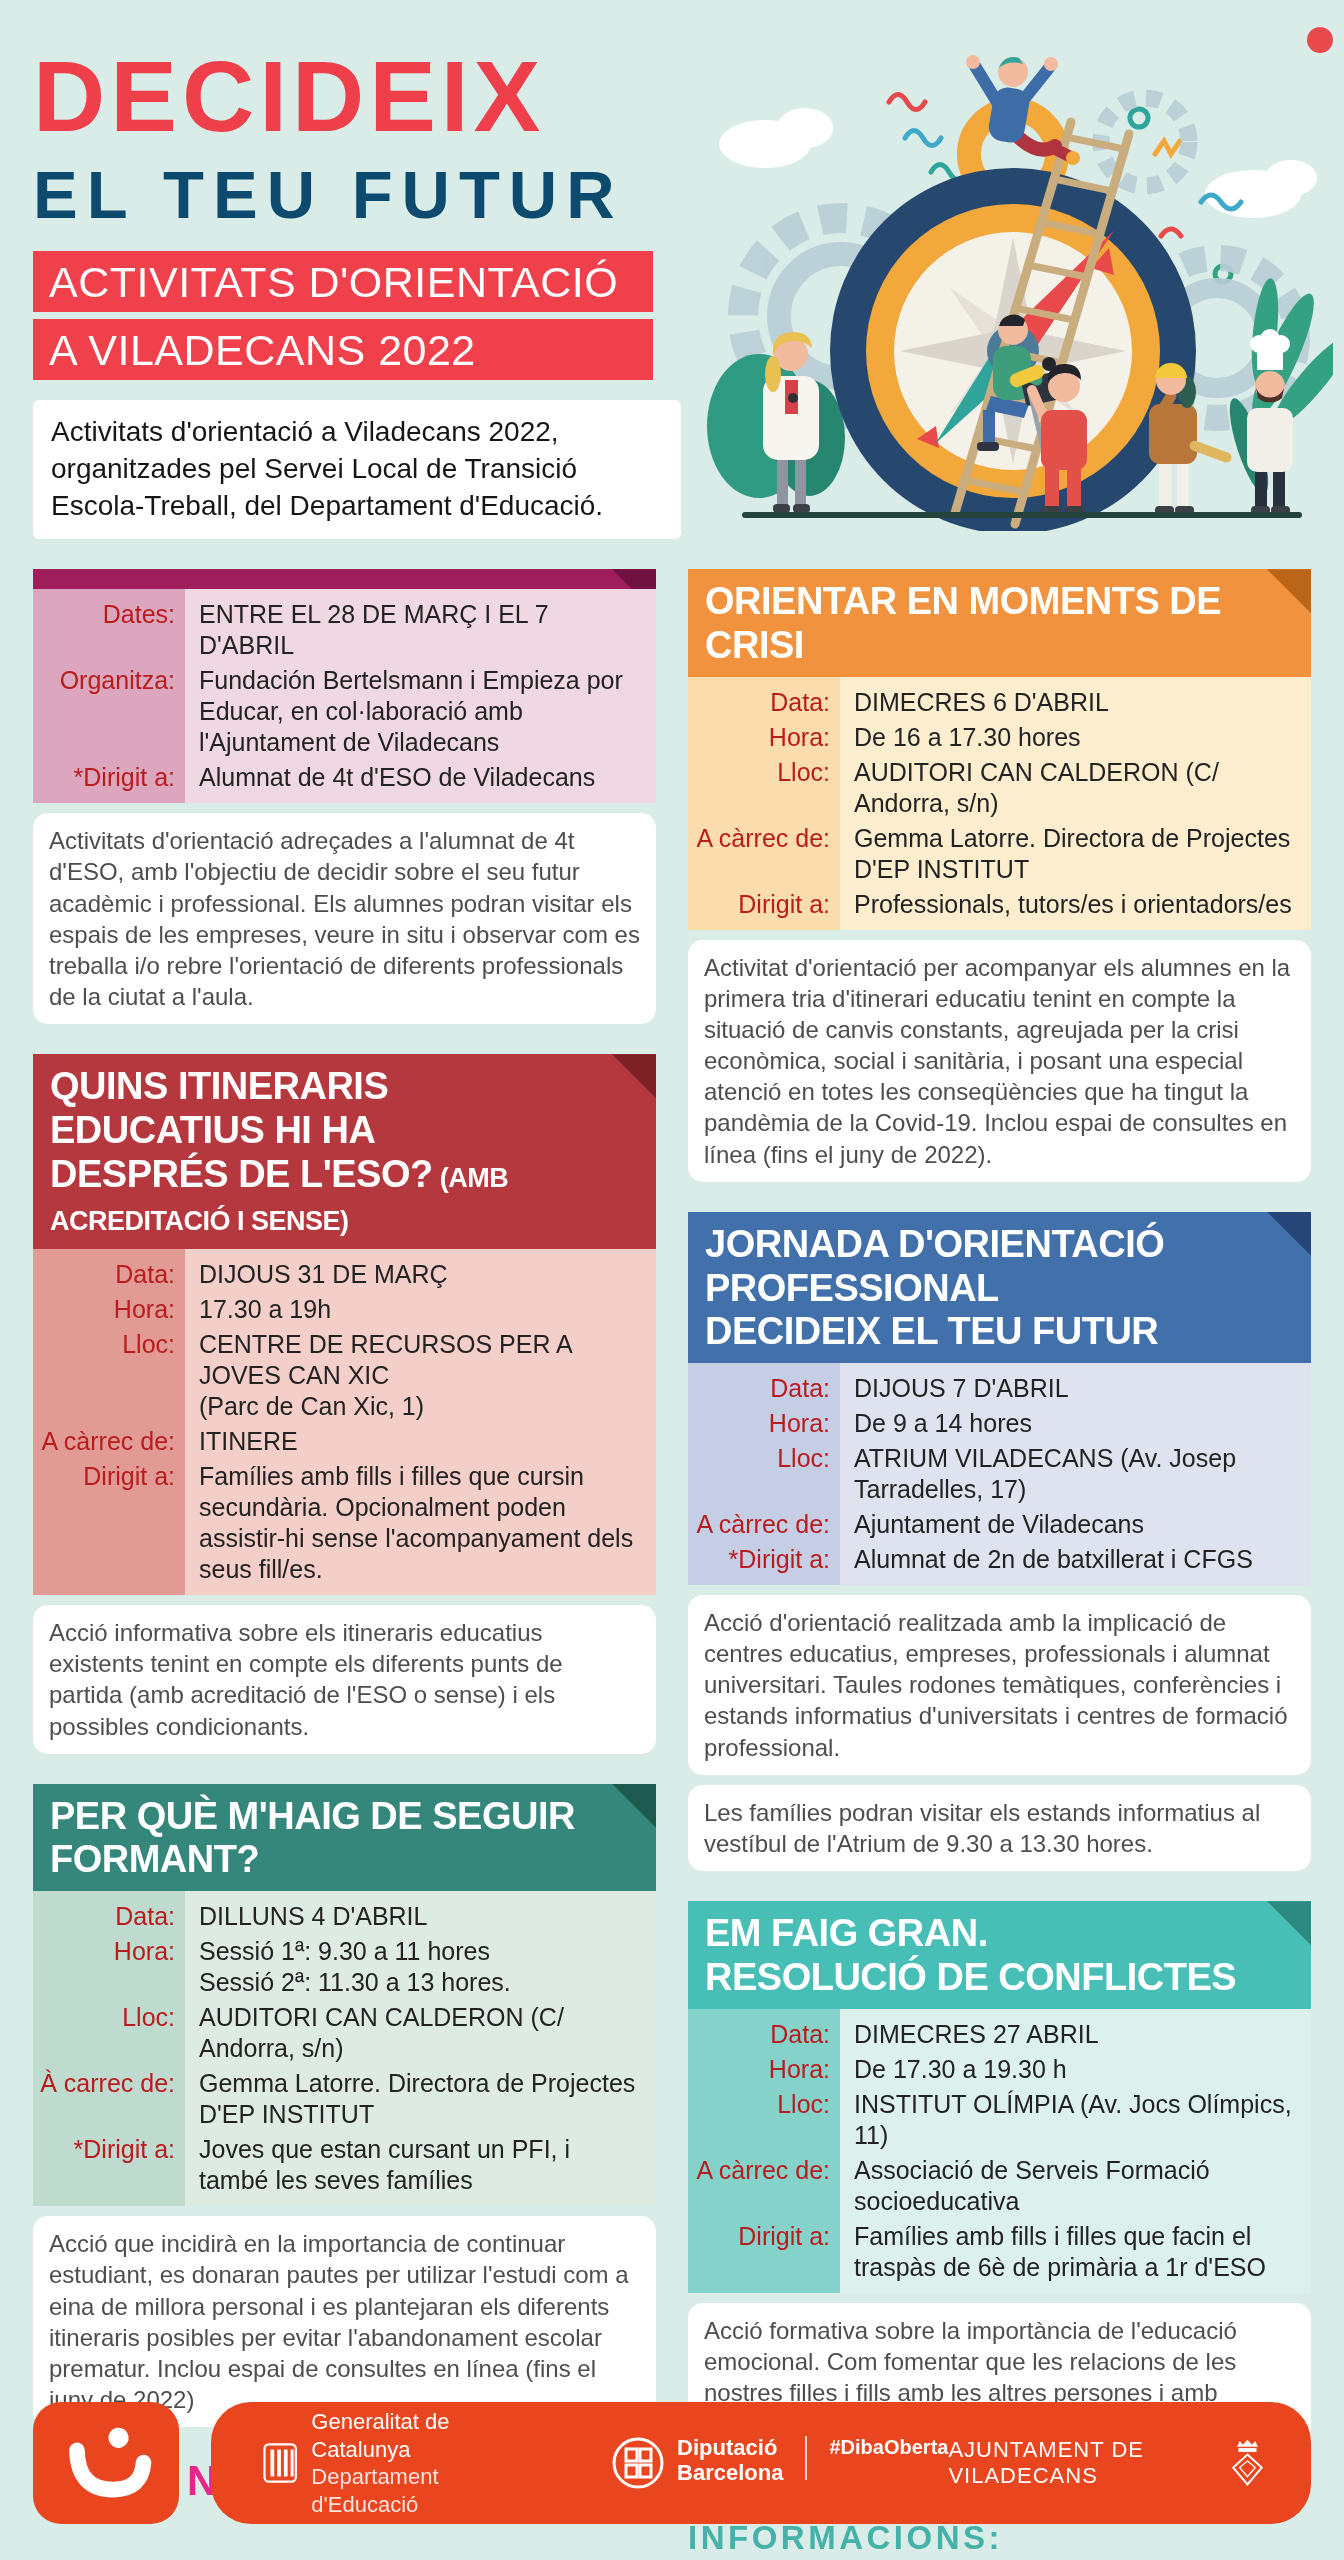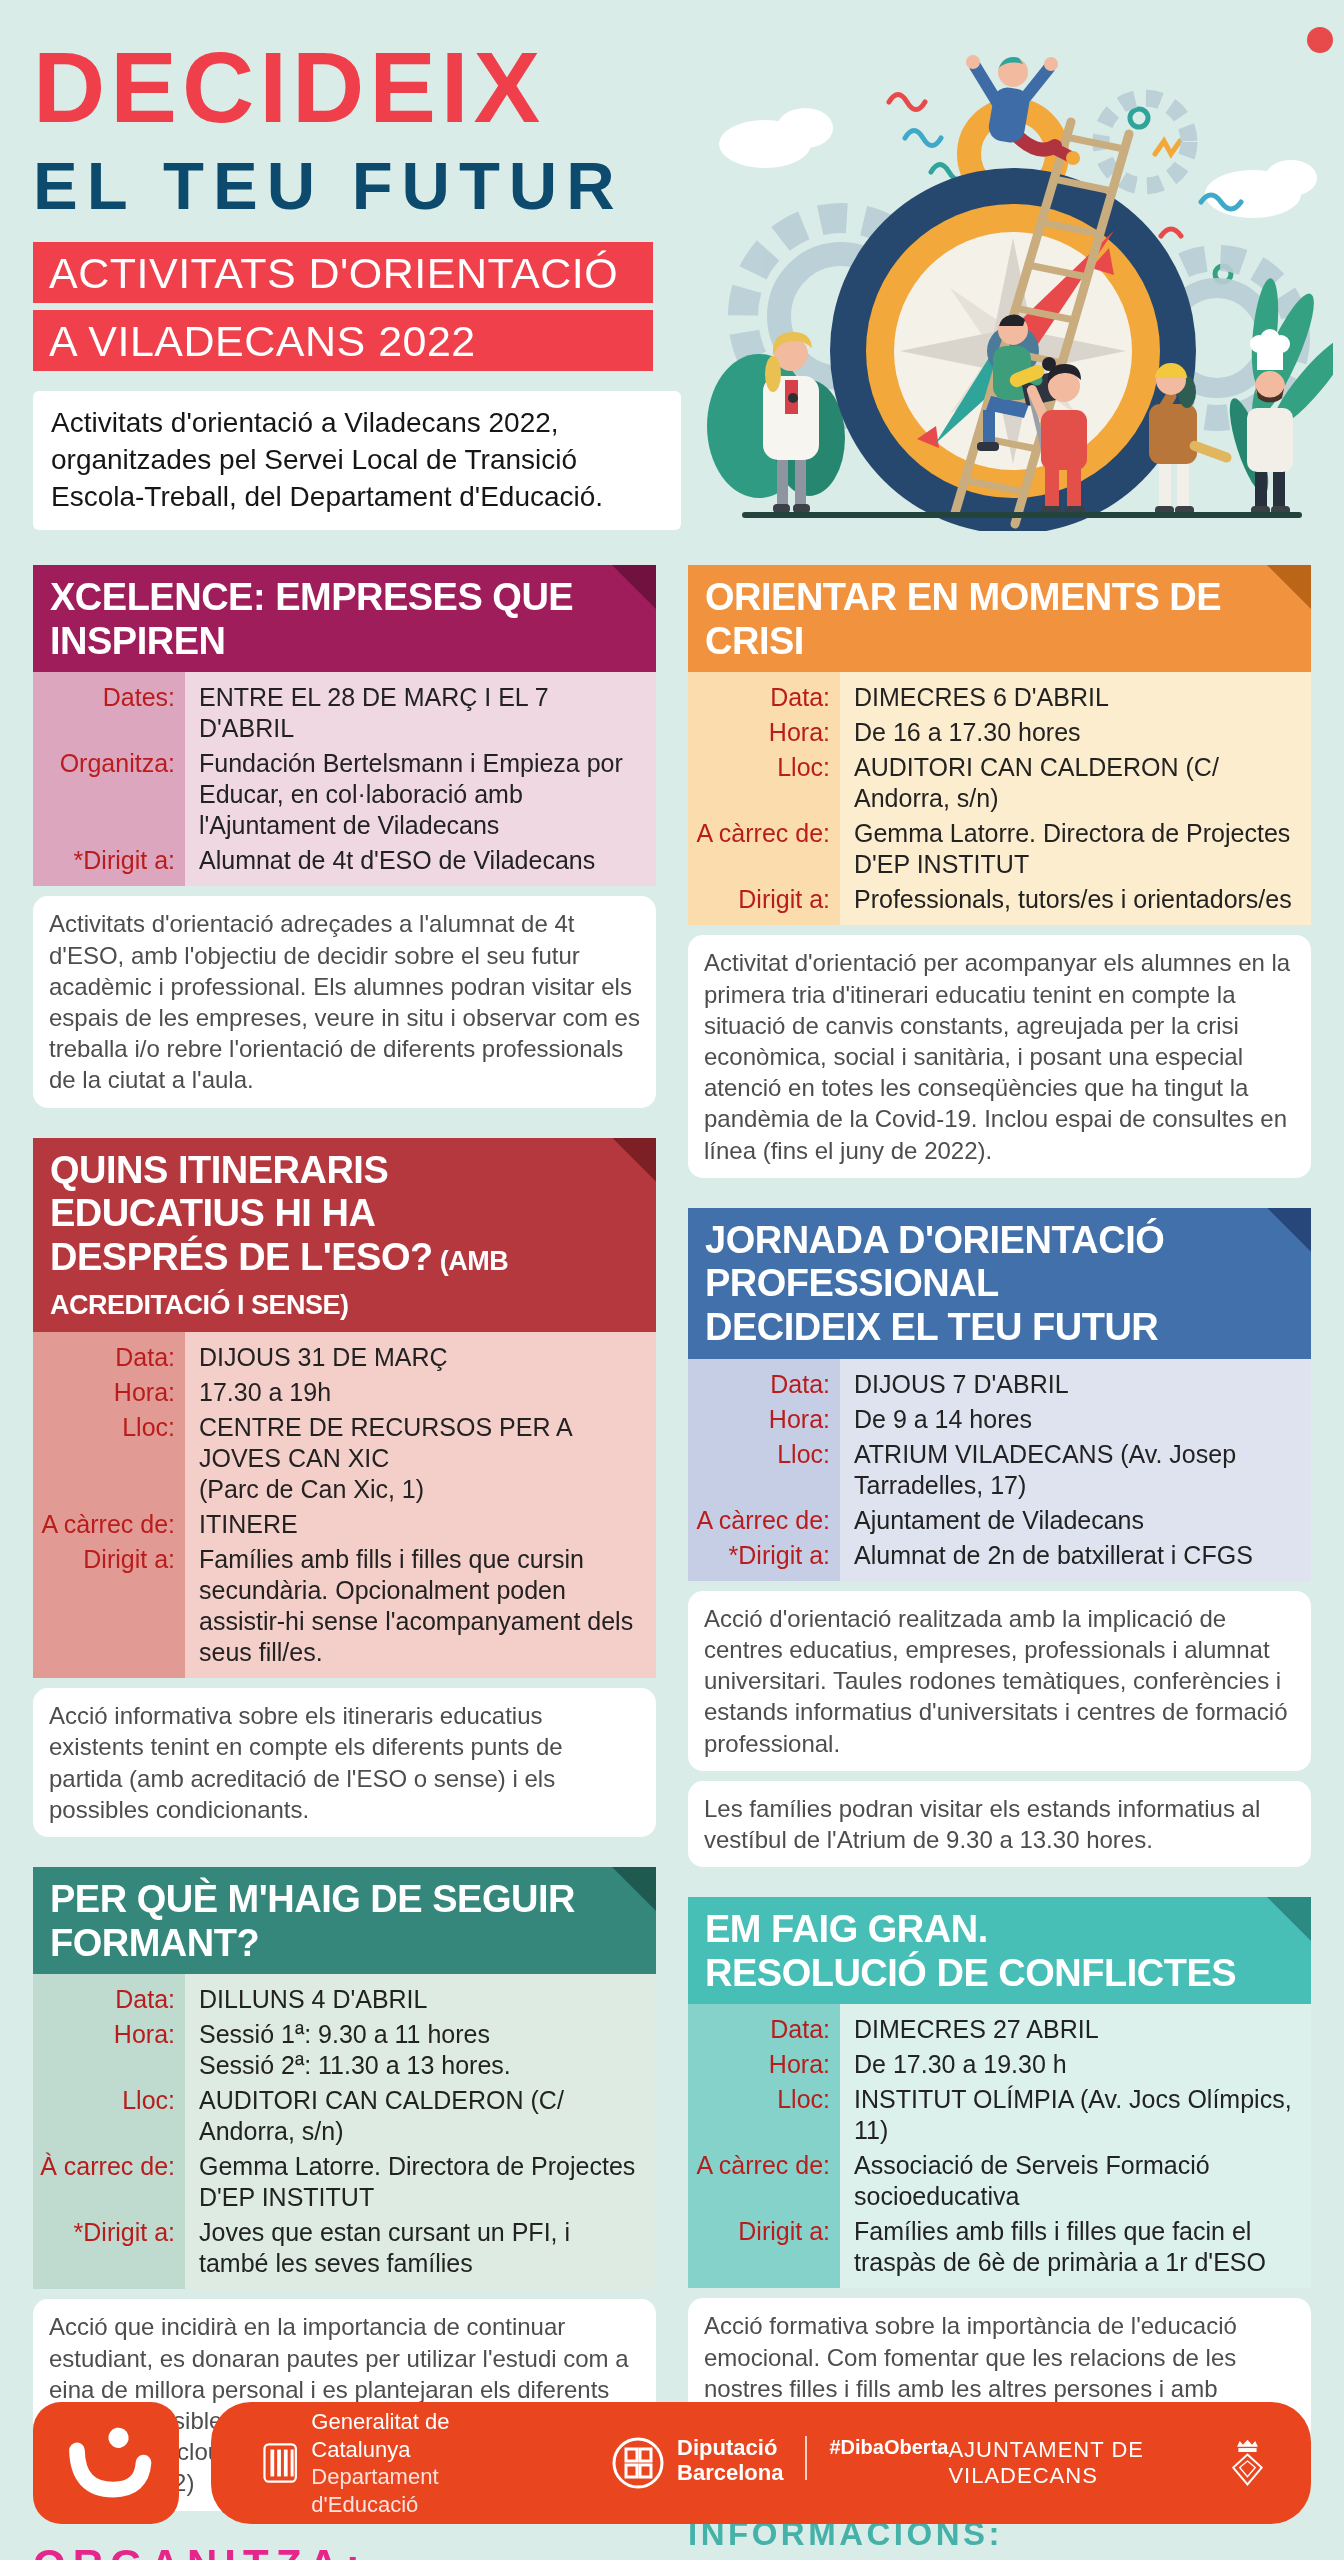--- a/index.html
+++ b/index.html
@@ -1,21 +1,21 @@
 <!DOCTYPE html>
 <html><head>
 <meta charset="utf-8">
 <style>
   html,body{margin:0;padding:0}
   .page{width:1344px;height:2560px;background:#D9ECE7;font-family:"Liberation Sans",sans-serif;position:relative;overflow:hidden}
   .b{font-weight:400}
   
   .top{display:flex;gap:8px;padding:26px 33px 0}
   .title-col{width:652px;flex:none}
-  .h-decideix{font-size:100px;font-weight:700;color:#EE3F4A;letter-spacing:5px;line-height:1;margin-top:11px}
+  .h-decideix{font-size:100px;font-weight:700;color:#EE3F4A;letter-spacing:5px;line-height:1;margin-top:20px}
   .h-futur{font-size:67px;font-weight:700;color:#0c4a6e;letter-spacing:9px;margin-top:10px}
   .banner{margin-top:18px}
   .banner-bar{width:620px;box-sizing:border-box;background:#EF404B;color:#fff;font-weight:400;font-size:43px;letter-spacing:.5px;padding:9px 16px 7px;margin-bottom:7px;line-height:1.05}
   .intro-box{width:648px;box-sizing:border-box;background:#fff;border-radius:6px;margin-top:20px;padding:14px 18px;font-size:28px;line-height:1.32;color:#161616}
   .illu{flex:1;min-width:0}
   
   .cols{display:flex;gap:32px;padding:30px 33px 0}
   .col{width:623px;flex:none}
   .section{margin-bottom:30px}
   .sec-header{position:relative;background:var(--hd);color:#fff;font-weight:700;font-size:38px;line-height:1.15;padding:11px 56px 9px 17px;letter-spacing:-0.5px}
@@ -212,21 +212,20 @@
         <path d="M52,489 H606" stroke="#24433C" stroke-width="6" stroke-linecap="round"></path>
       </svg>
     </div>
   </div>
 
   <div class="cols">
     <div class="col">
       <div class="section" style="--hd: #A01D5B; --lab: #DCA6BE; --val: #EFD8E1; --fold: #701140;">
         <div class="sec-header">
             <span class="fold"></span>
-            <div>XCELENCE: EMPRESES QUE INSPIREN</div>
           </div>
         <div class="sec-table">
             <div class="row">
               <div class="cell-label">Dates:</div>
               <div class="cell-value"><span class="b">ENTRE EL 28 DE MARÇ I EL 7 D'ABRIL</span></div>
             </div>
             <div class="row">
               <div class="cell-label">Organitza:</div>
               <div class="cell-value"><span>Fundación Bertelsmann i Empieza por Educar, en col·laboració amb l'Ajuntament de Viladecans</span></div>
             </div>

